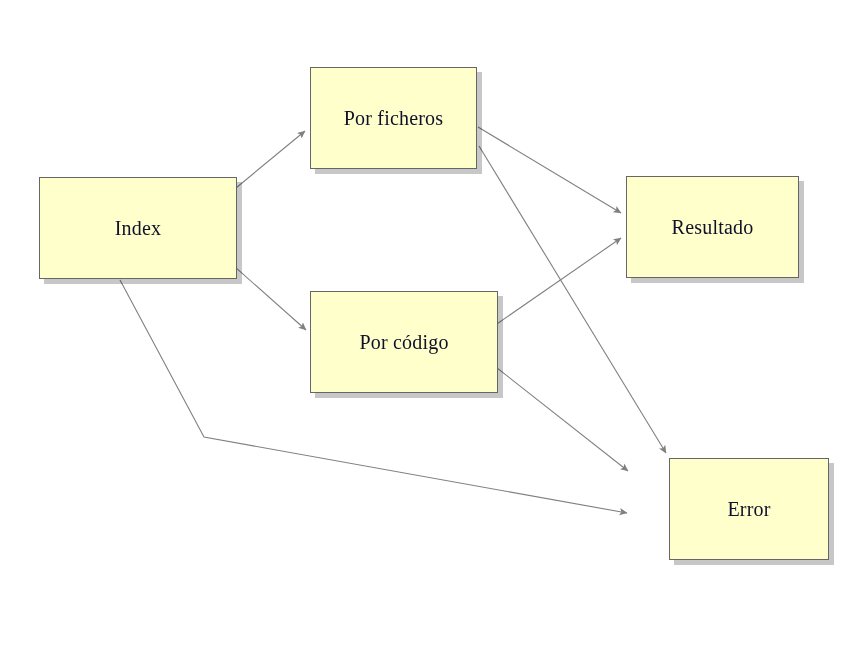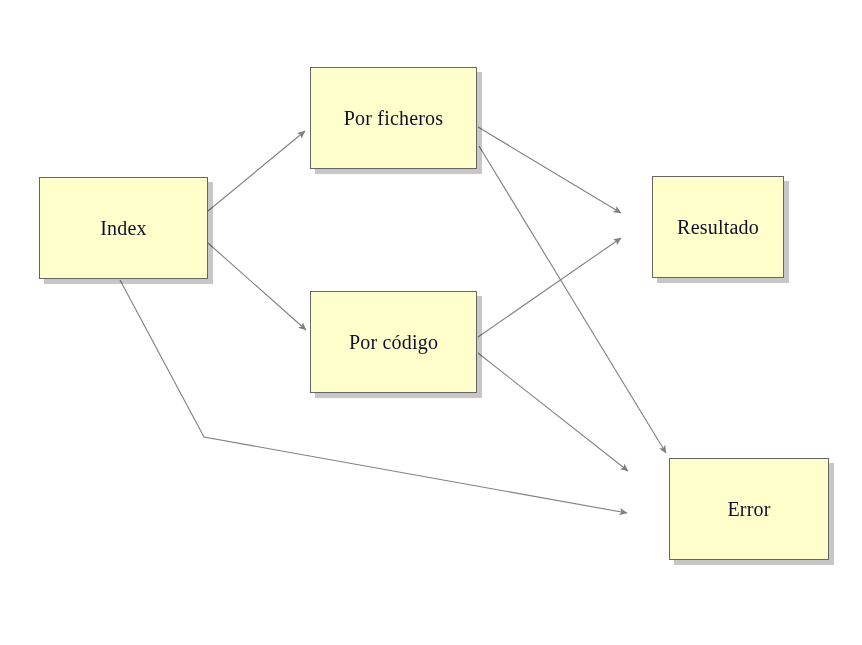--- a/index.html
+++ b/index.html
@@ -44,24 +44,24 @@
     font-family: "Liberation Serif", "DejaVu Serif", serif;
     font-size: 20px;
     line-height: 1;
     color: #10102a;
     letter-spacing: 0.2px;
     white-space: nowrap;
     user-select: none;
     text-align: center;
   }
   
-  #node-index       { left: 39px;  top: 177px; width: 169px; height: 102px; }
+  #node-index       { left: 39px;  top: 177px; width: 198px; height: 102px; }
   #node-porficheros { left: 310px; top: 67px;  width: 167px; height: 102px; }
-  #node-porcodigo   { left: 310px; top: 291px; width: 167px; height: 102px; }
-  #node-resultado   { left: 652px; top: 176px; width: 132px; height: 102px; }
+  #node-porcodigo   { left: 310px; top: 291px; width: 188px; height: 102px; }
+  #node-resultado   { left: 626px; top: 176px; width: 173px; height: 102px; }
   #node-error       { left: 632px; top: 458px; width: 160px; height: 102px; margin-left: 37px; }
 </style>
 </head>
 <body>
 
 <div id="diagram-canvas">
 
   <svg id="edge-layer" viewBox="0 0 862 645" width="862" height="645" xmlns="http://www.w3.org/2000/svg">
     <defs>
       <marker id="arrowhead" viewBox="0 0 10 10" refX="9.4" refY="5" markerWidth="7.2" markerHeight="7.2" orient="auto-start-reverse">

